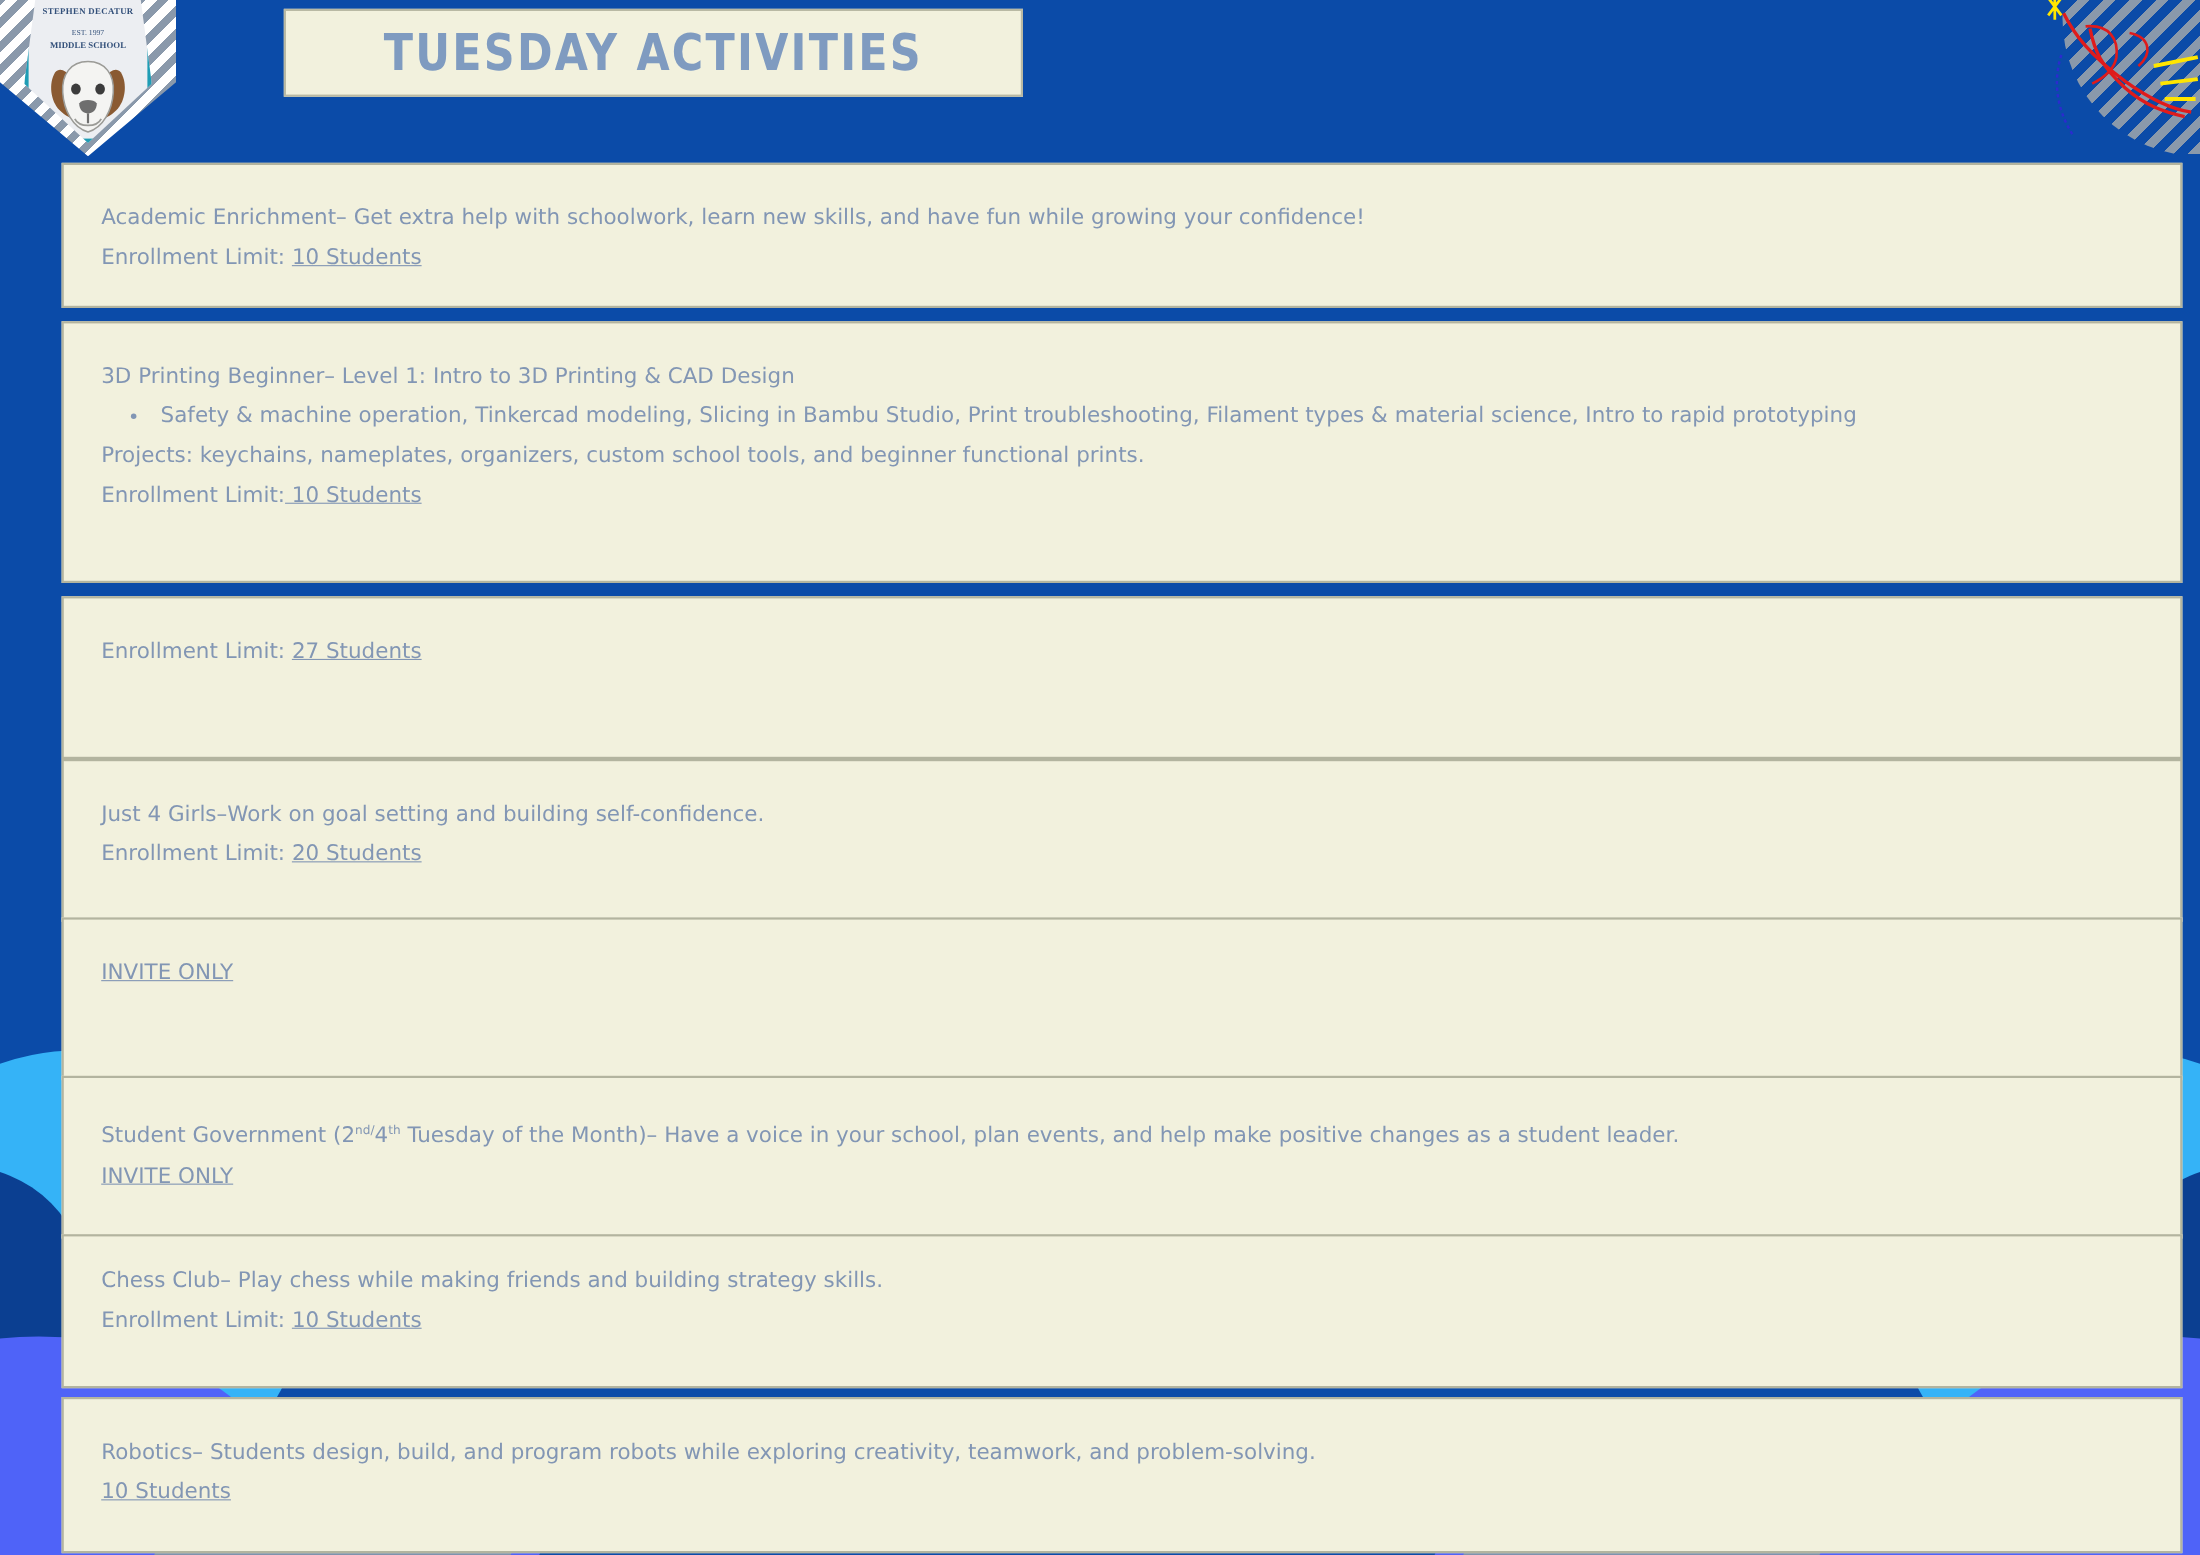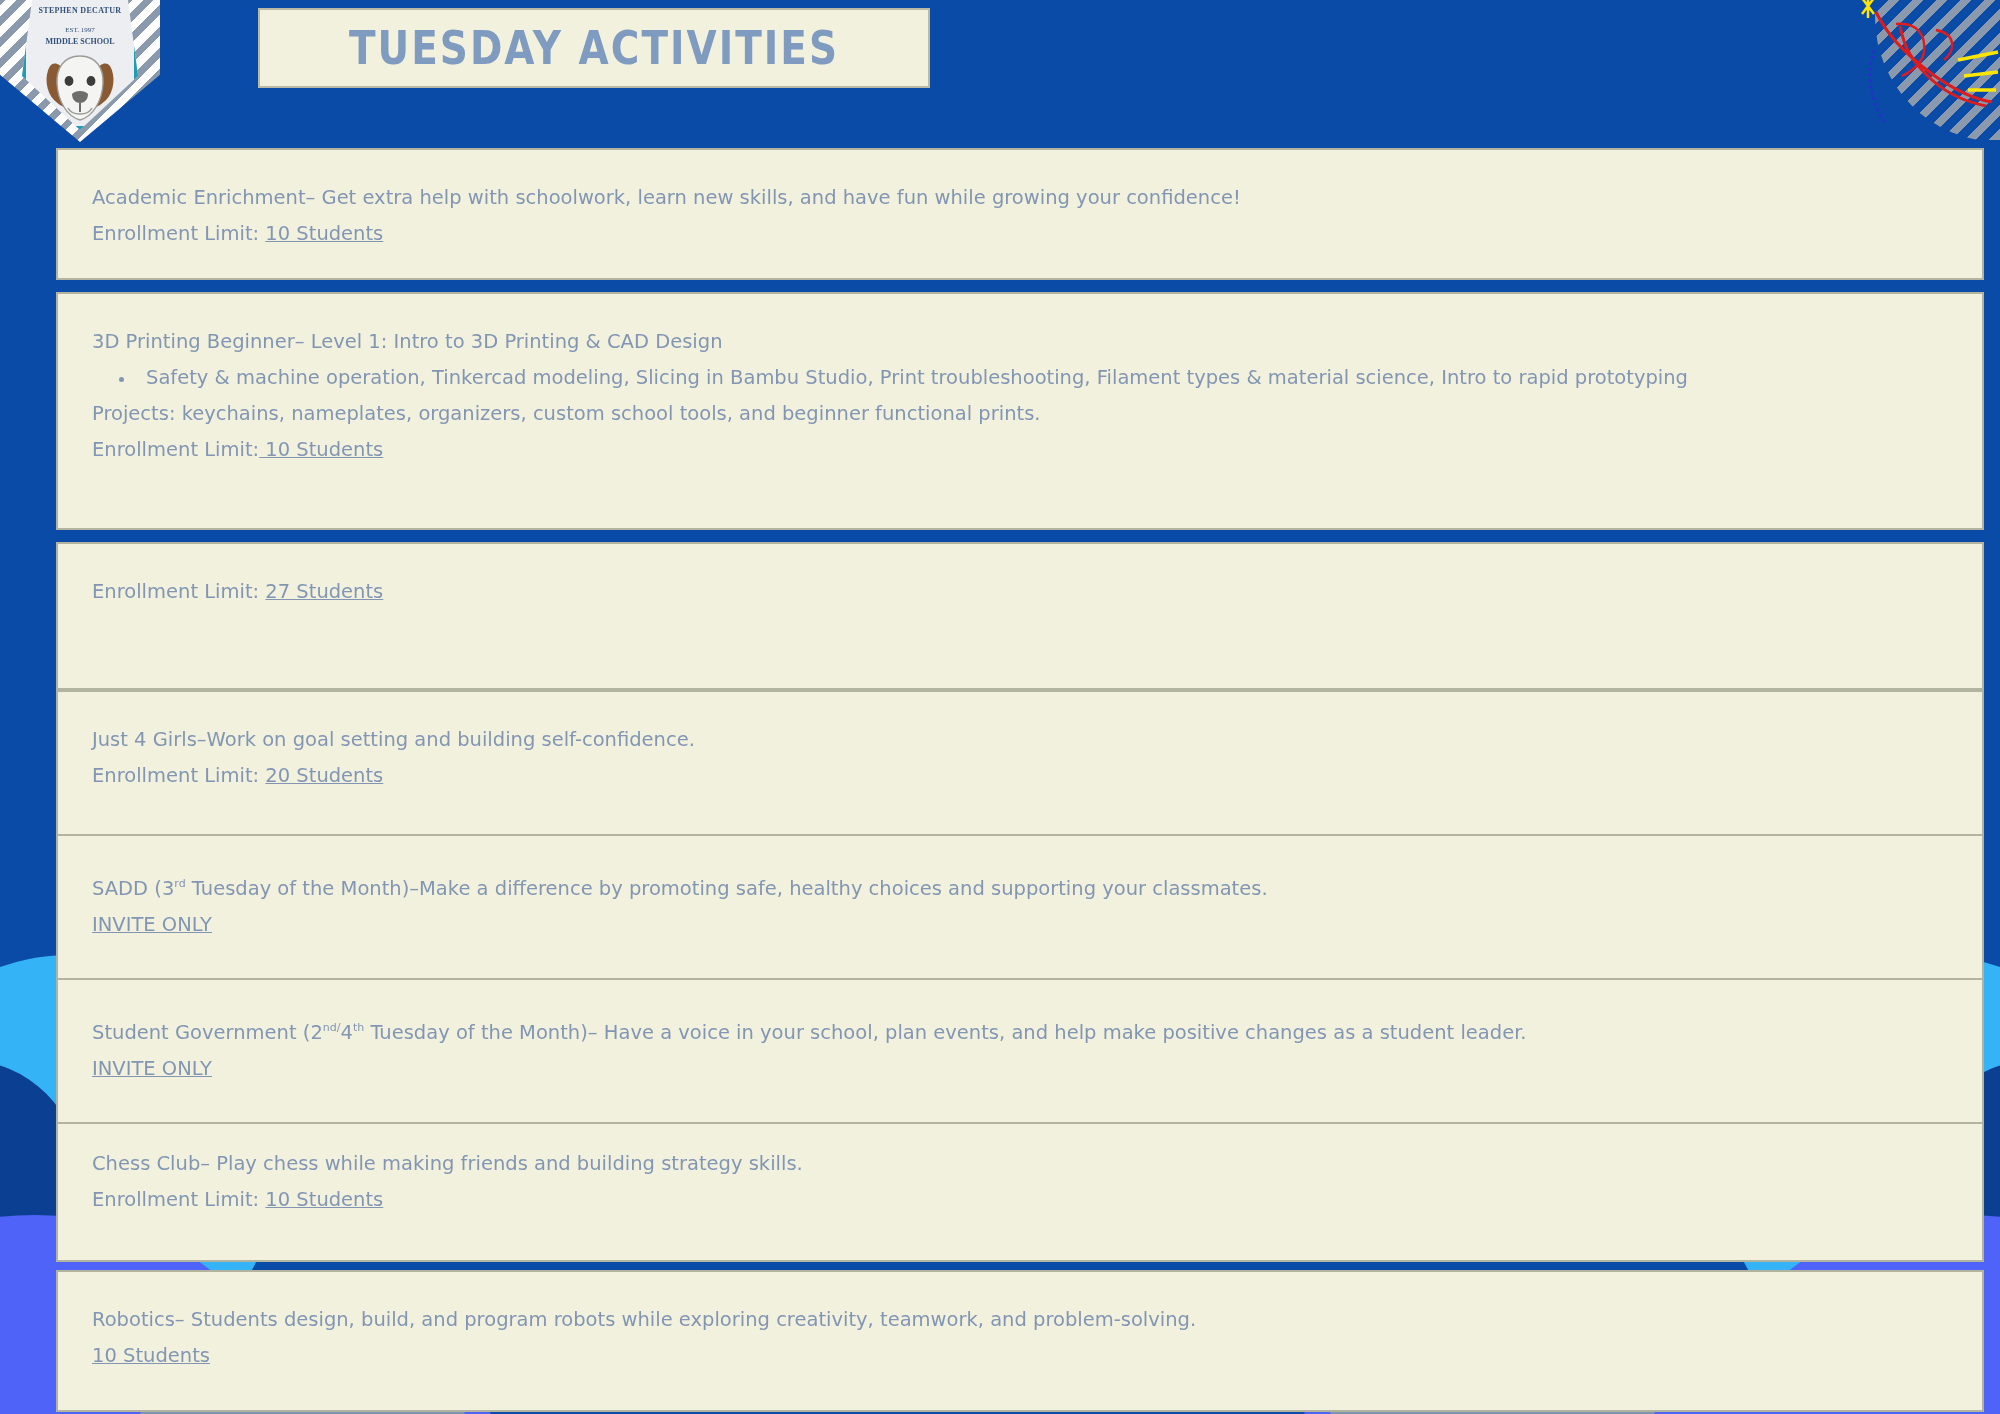--- a/index.html
+++ b/index.html
@@ -278,21 +278,20 @@
     <div class="card" style="top:542px;height:148px">
       <div class="line"><span>Enrollment Limit:</span> <span class="u">27 Students</span></div>
     </div>
 
     <div class="card" style="top:690px;height:148px">
       <div class="line">Just 4 Girls–Work on goal setting and building self-confidence.</div>
       <div class="line"><span>Enrollment Limit:</span> <span class="u">20 Students</span></div>
     </div>
 
     <div class="card" style="top:834px;height:148px">
-      <div class="line"><span>SADD (3</span><sup>rd</sup><span> Tuesday of the Month)–Make a difference by promoting safe, healthy choices and supporting your classmates.</span></div>
       <div class="line u" style="display:inline-block">INVITE ONLY</div>
     </div>
 
     <div class="card" style="top:978px;height:148px">
       <div class="line"><span>Student Government (2</span><sup>nd/</sup><span>4</span><sup>th</sup><span> Tuesday of the Month)– Have a voice in your school, plan events, and help make positive changes as a student leader.</span></div>
       <div class="line u" style="display:inline-block">INVITE ONLY</div>
     </div>
 
     <div class="card" style="top:1122px;height:140px;padding-top:22px">
       <div class="line"> Chess Club– Play chess while making friends and building strategy skills.</div>

